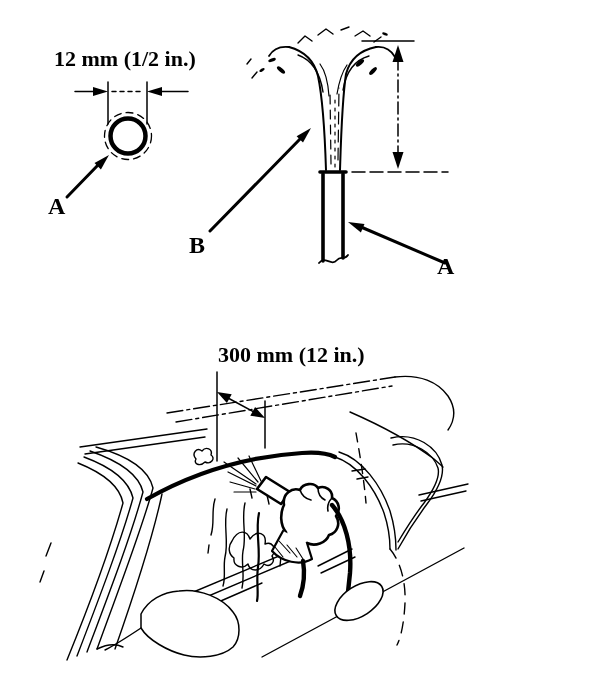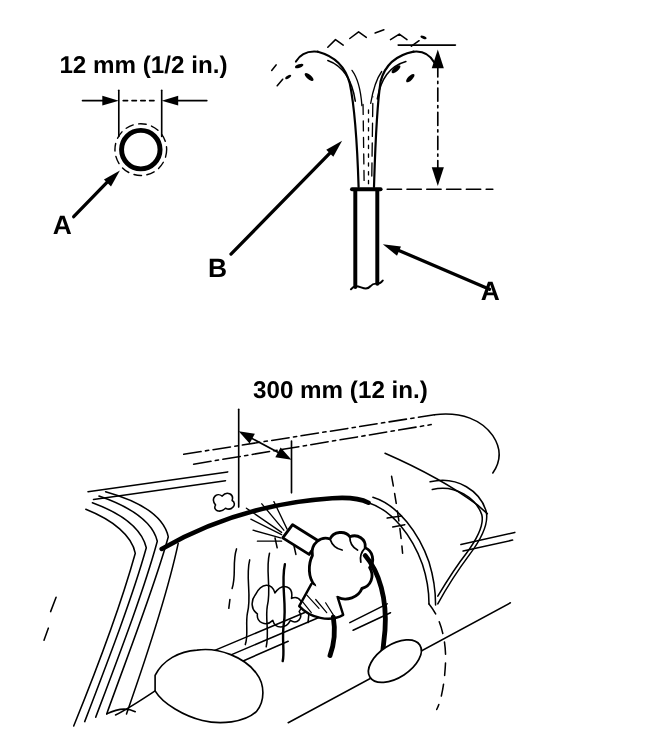--- a/index.html
+++ b/index.html
@@ -1,18 +1,18 @@
 <!DOCTYPE html>
 <html><head>
 <meta charset="utf-8">
 <style>
   html,body{margin:0;padding:0;background:#fff;}
   #stage{
     position:relative;width:608px;height:682px;background:#fff;overflow:hidden;
-    font-family:Liberation Sans, sans-serif;color:#000;
+    font-family:Liberation Serif, serif;color:#000;
   }
   #art{position:absolute;left:0;top:0;}
   .dim-label{
     position:absolute;font-weight:bold;font-size:22px;line-height:1;
     white-space:nowrap;color:#000;
   }
   .callout-label{
     position:absolute;font-weight:bold;font-size:24px;line-height:1;
     white-space:nowrap;color:#000;
   }
@@ -170,15 +170,15 @@
 
   <div class="dim-label" style="left:54px;top:48px">12 mm (1/2 in.)</div>
 
   <div class="callout-label" style="left:48px;top:194px">A</div>
 
   <div class="callout-label" style="left:189px;top:233px">B</div>
 
 
   <div class="callout-label" style="left:437px;top:254px">A</div>
 
-  <div class="dim-label" style="left:230px;top:344px">300 mm (12 in.)</div>
+  <div class="dim-label" style="left:218px;top:344px">300 mm (12 in.)</div>
 
 </div>
 
 </body></html>

